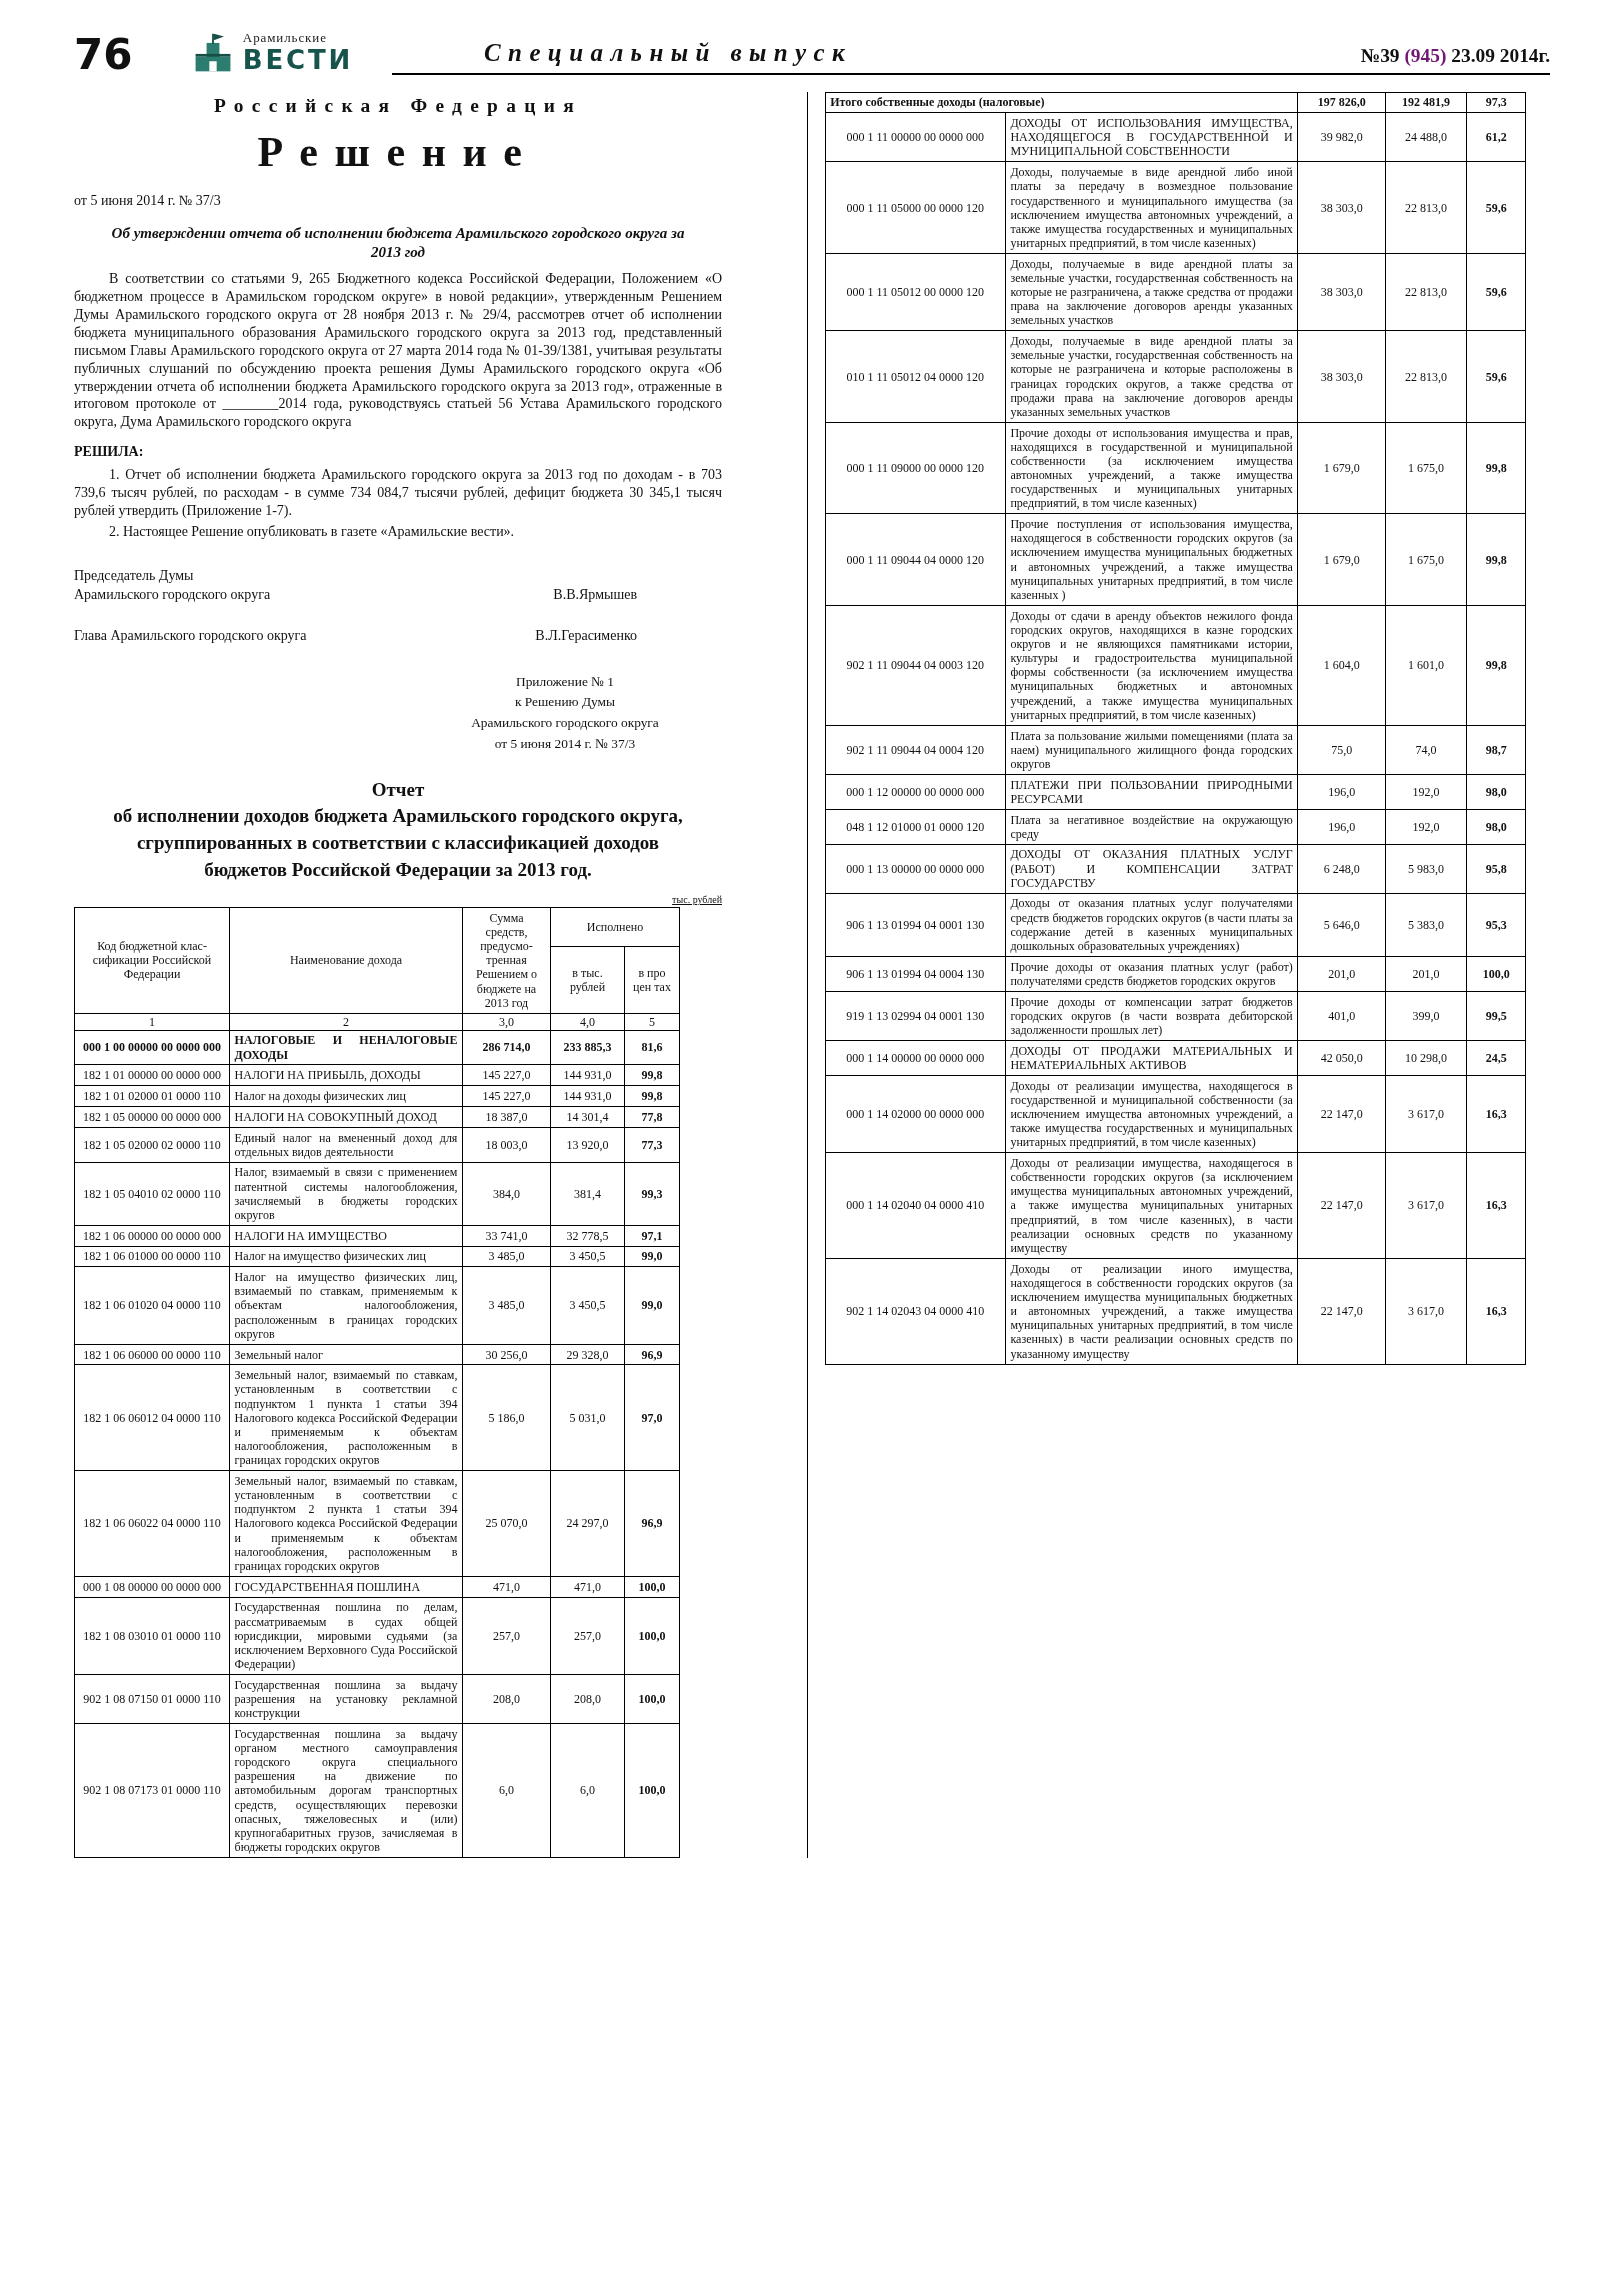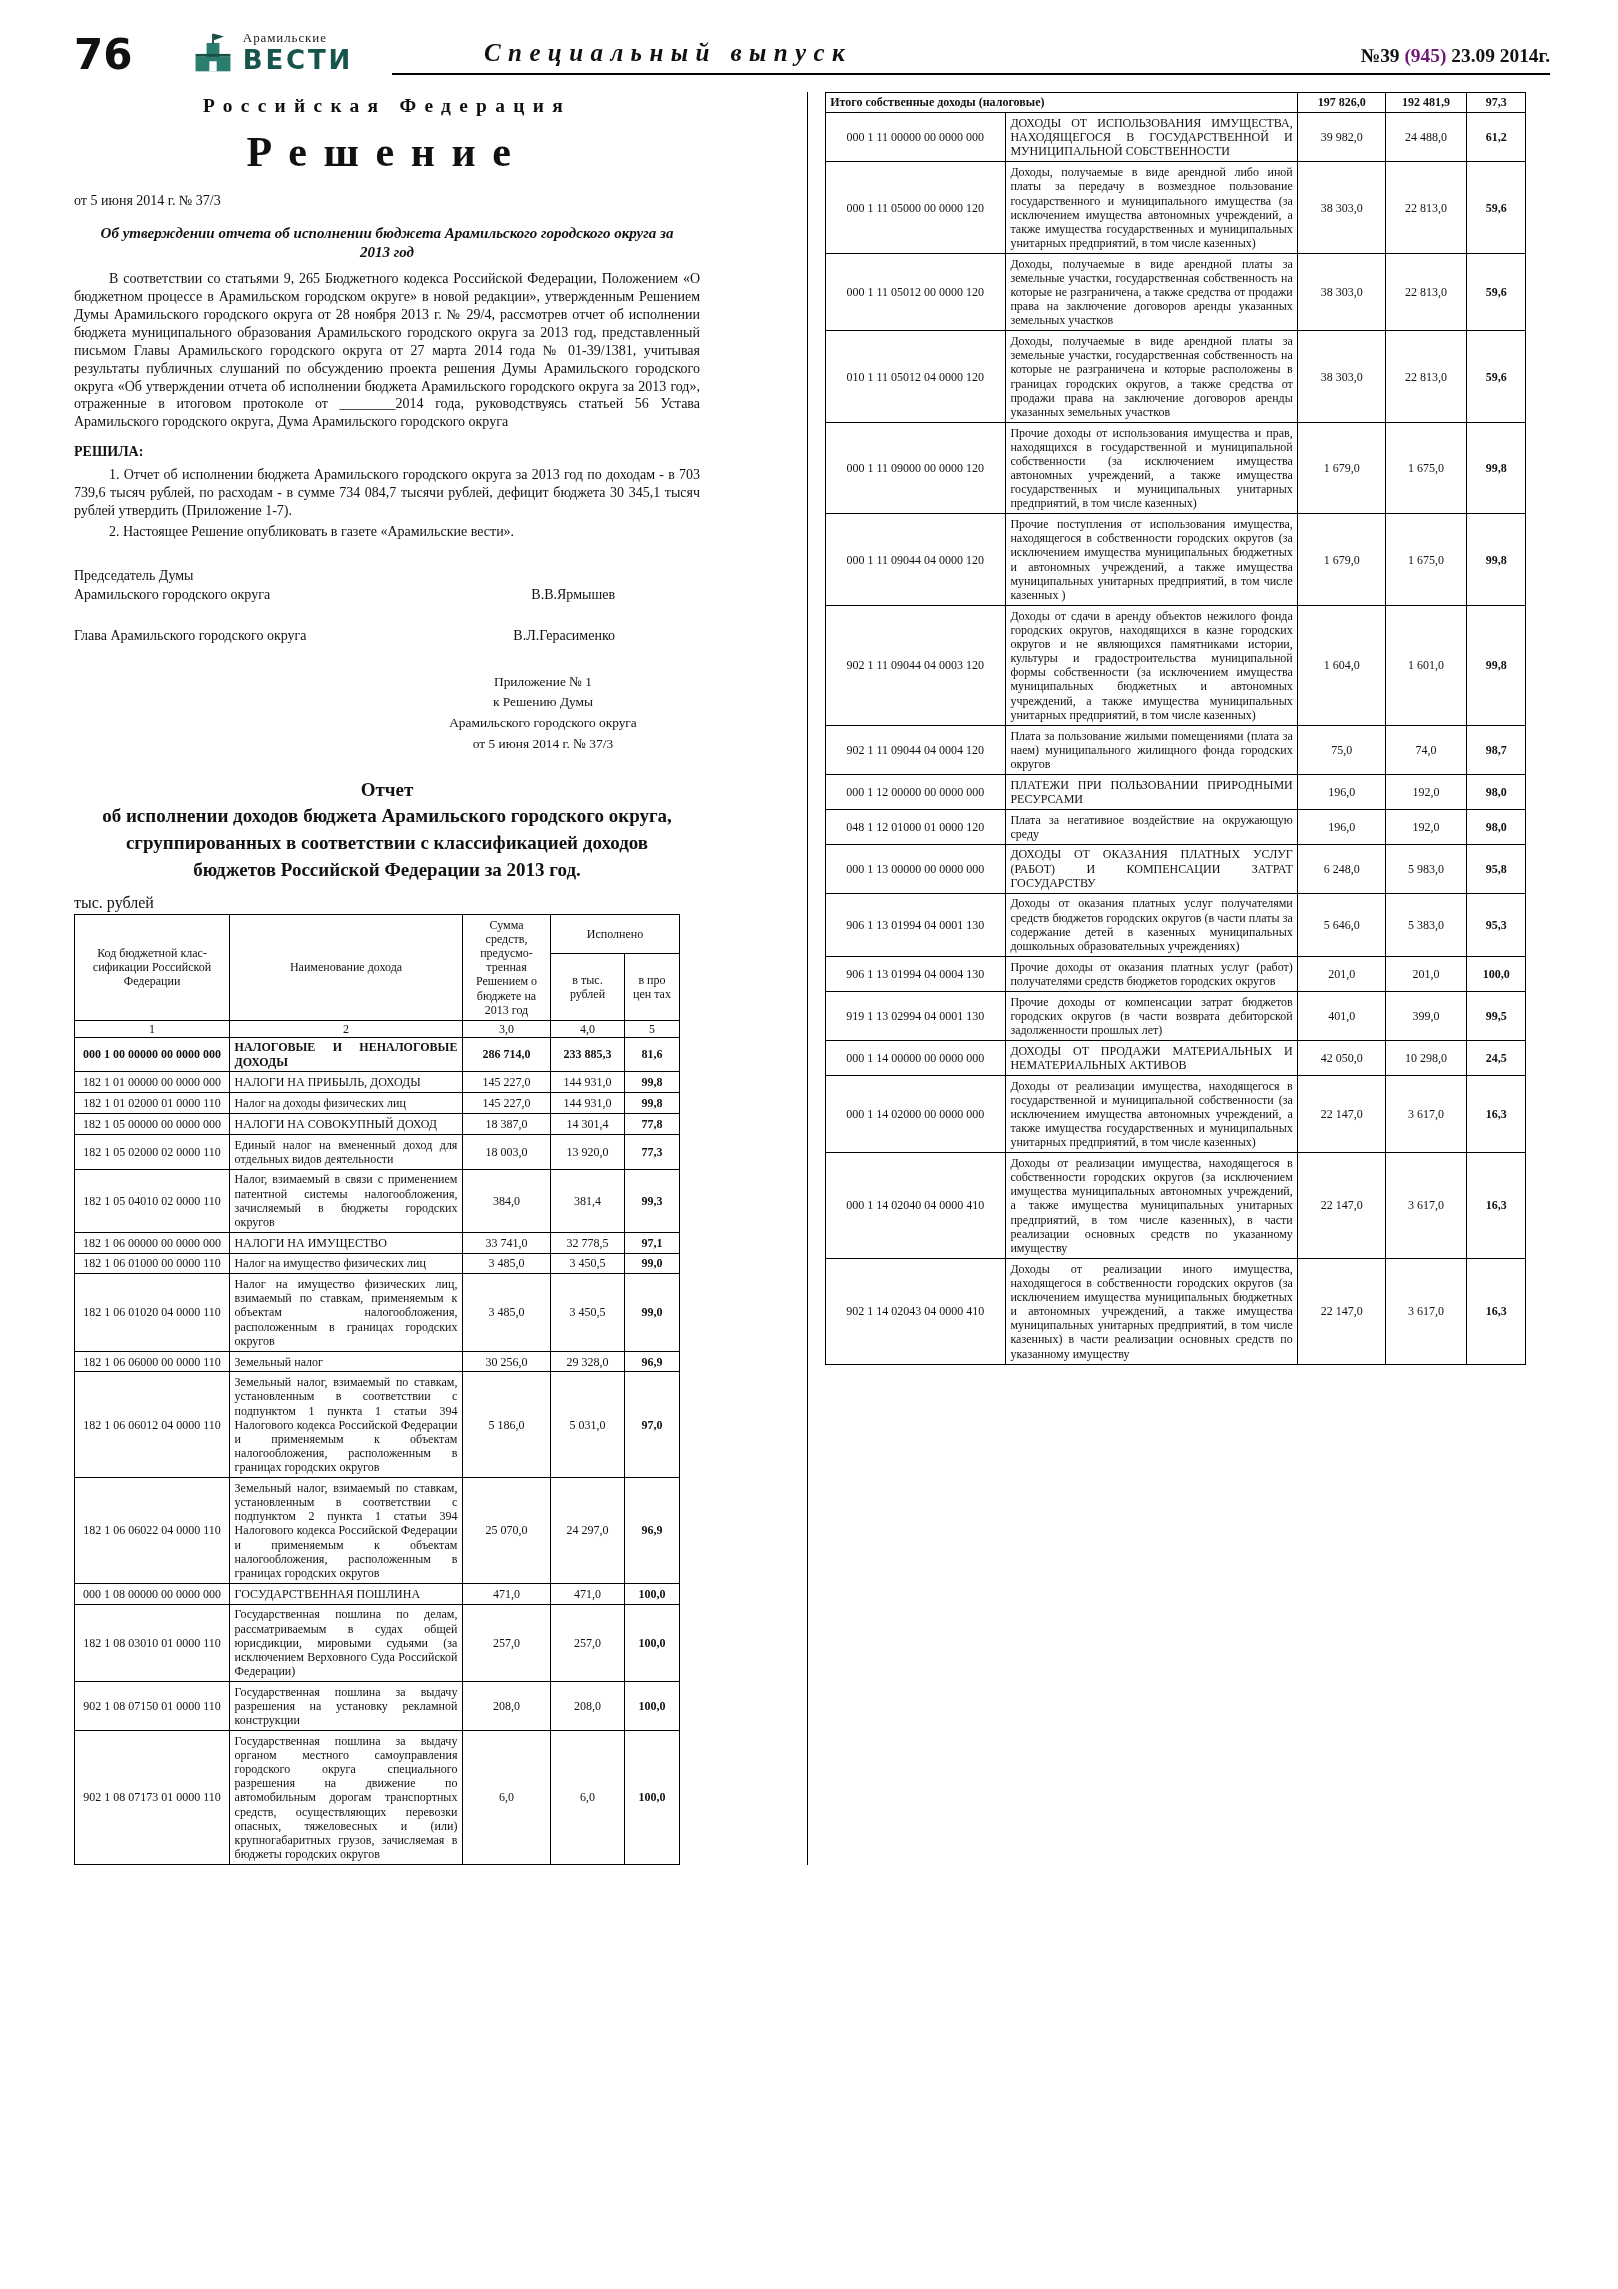--- a/index.html
+++ b/index.html
@@ -31,38 +31,38 @@
   }
   .issue-title {
     font-size:25px; font-weight:bold; font-style:italic; letter-spacing:7.4px;
     margin-left:92px; white-space:nowrap;
   }
   .issue-info { font-size:19.4px; font-weight:bold; white-space:nowrap; }
   .issue-info .paren { color:#701a75; }
 
   
   .columns { display:flex; margin-top:16.6px; align-items:stretch; }
-  .col-left { width:734px; padding-right:107px; border-right:1.4px solid #000; }
+  .col-left { width:734px; padding-right:85px; border-right:1.4px solid #000; }
   .col-right { flex:1; padding-left:16.6px; padding-right:24px; }
 
   
   .country { text-align:center; font-weight:bold; font-size:19.4px; letter-spacing:8.3px; margin-top:3.7px; }
   .decree-title { text-align:center; font-weight:bold; font-size:42px; letter-spacing:16.6px; margin-top:11px; }
   .decree-sub { text-align:center; font-weight:bold; font-size:21px; margin-top:5.5px; }
   .decree-date { font-size:14px; margin-top:16.6px; }
   .decree-subject { text-align:center; font-weight:bold; font-style:italic; font-size:15px; margin:14.8px 24px 7.4px; line-height:1.3; }
   .decree-body p, .items p { font-size:14px; line-height:1.28; text-align:justify; text-indent:35px; margin-top:3.7px; }
   .resolved { font-weight:bold; font-size:14px; margin-top:13px; }
   .items { margin-top:5.5px; }
   .sigs { margin-top:26px; font-size:14px; line-height:1.35; }
   .sig-line { display:flex; justify-content:space-between; padding-right:85px; }
   .sig-gap { height:22px; }
   .appendix { margin-top:26px; margin-left:auto; width:314px; text-align:center; font-size:13.4px; line-height:1.55; }
   .report-title { margin-top:22px; text-align:center; font-weight:bold; font-size:19px; line-height:1.4; }
-  .units { font-size:16px; margin-top:11px; margin-bottom:1.8px; }
+  .units { text-align:right; font-size:10px; margin-top:11px; margin-bottom:1.8px;text-decoration:underline; }
 
   
   table.budget { border-collapse:collapse; table-layout:fixed; }
   table.budget.left-t  { width:605px; }
   table.budget.right-t { width:100%; }
   .budget th, .budget td {
     border:1.3px solid #000;
     font-size:12px; line-height:1.18;
     padding:2.8px 4.6px; vertical-align:middle;
   }

